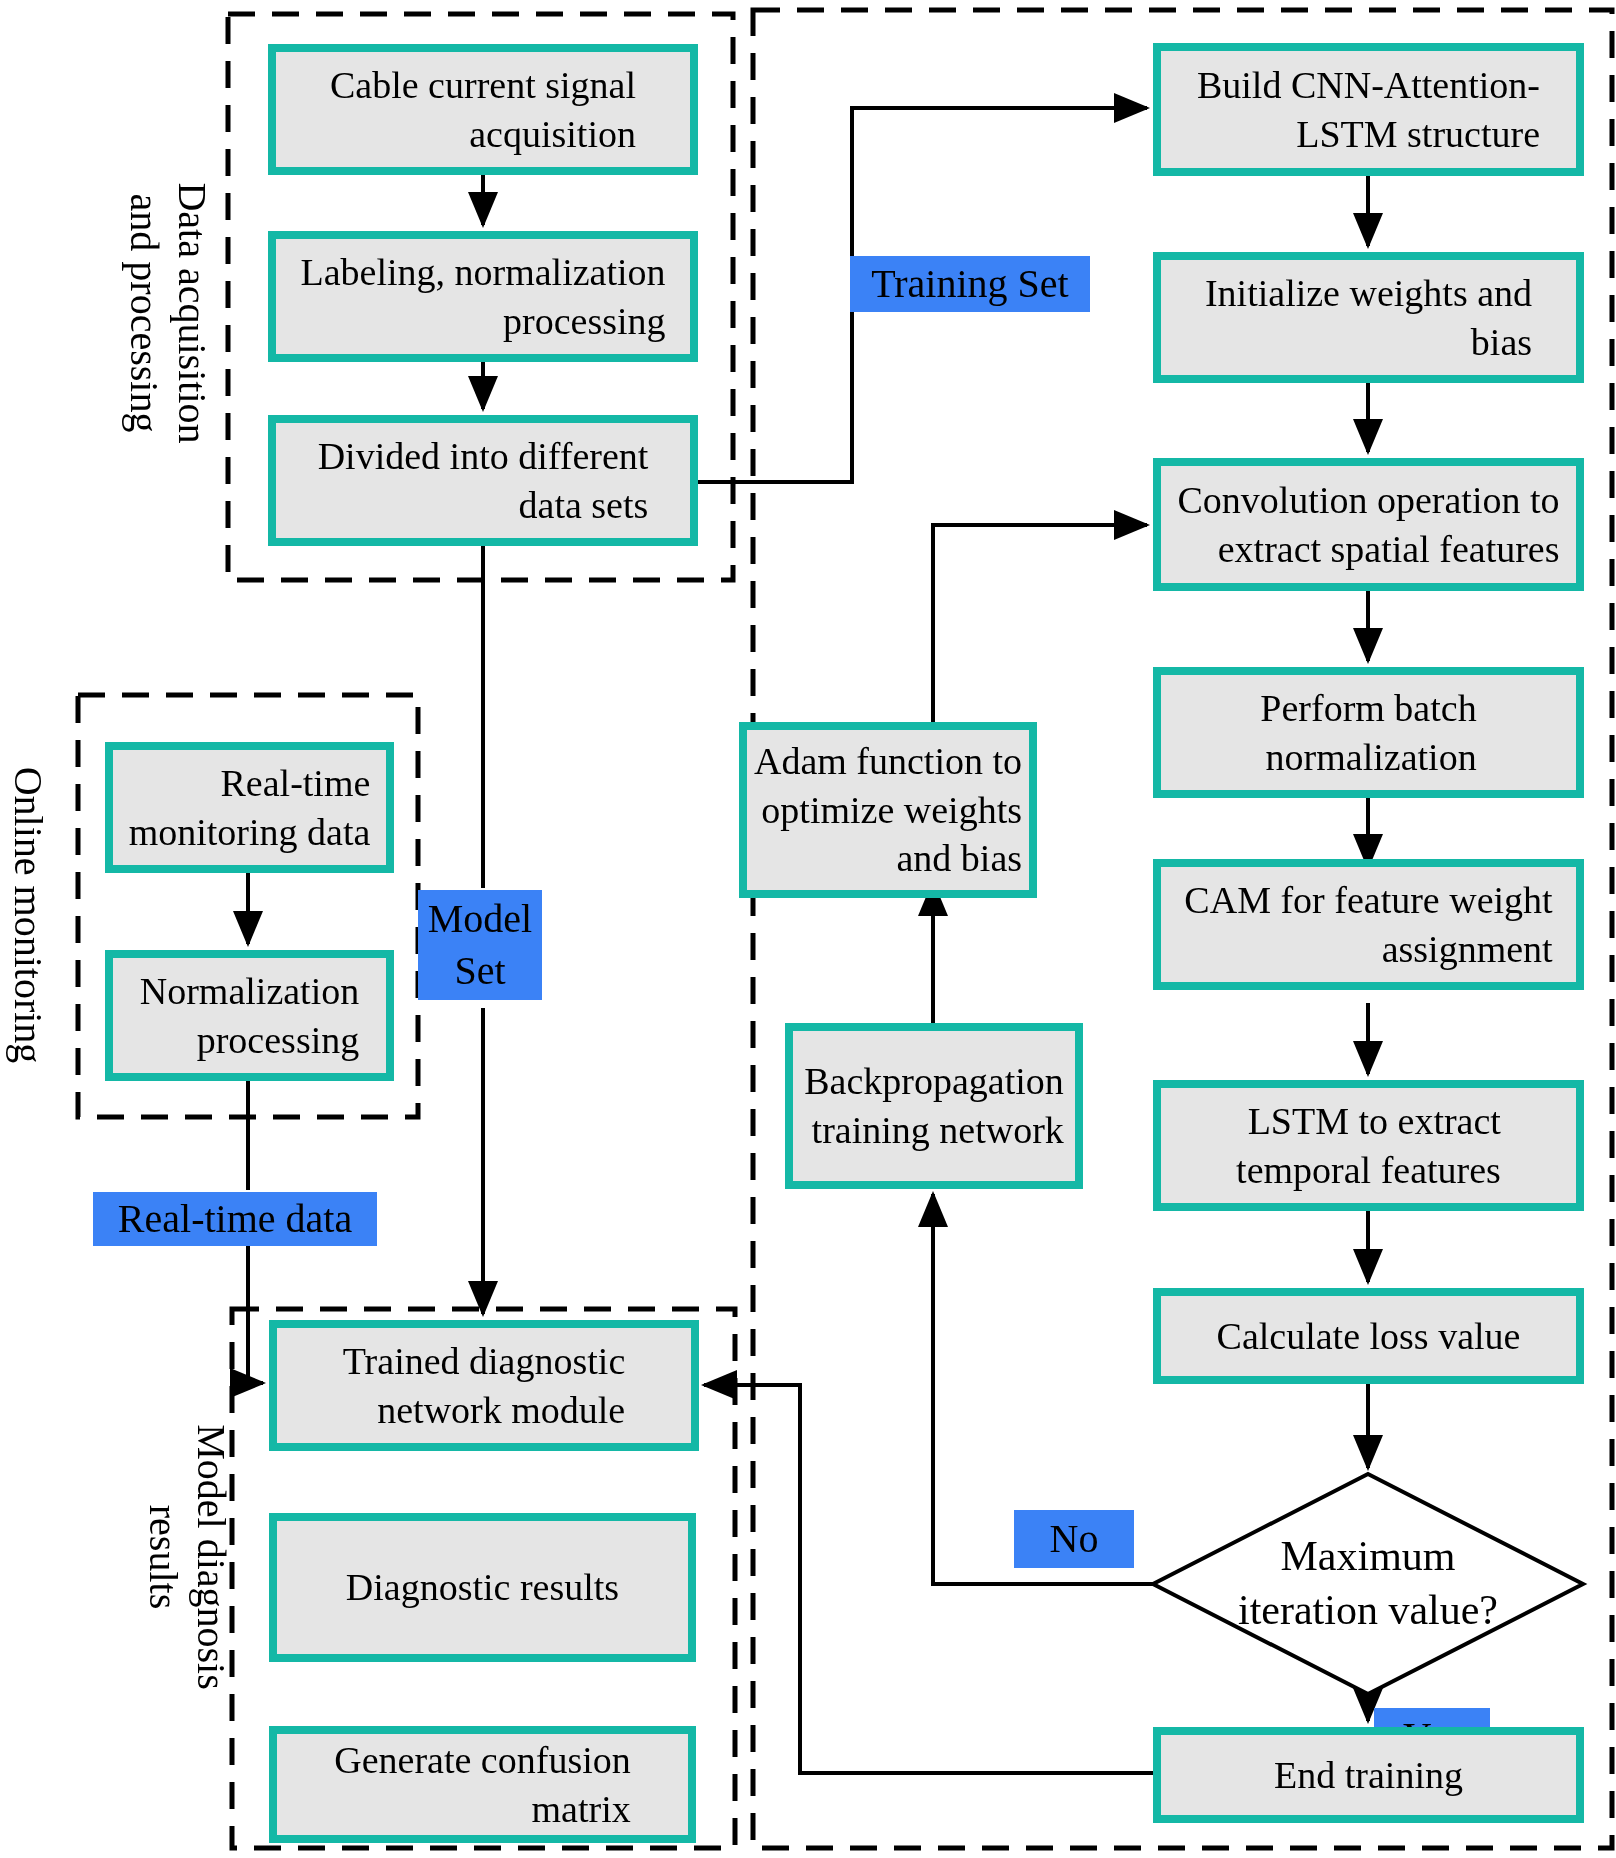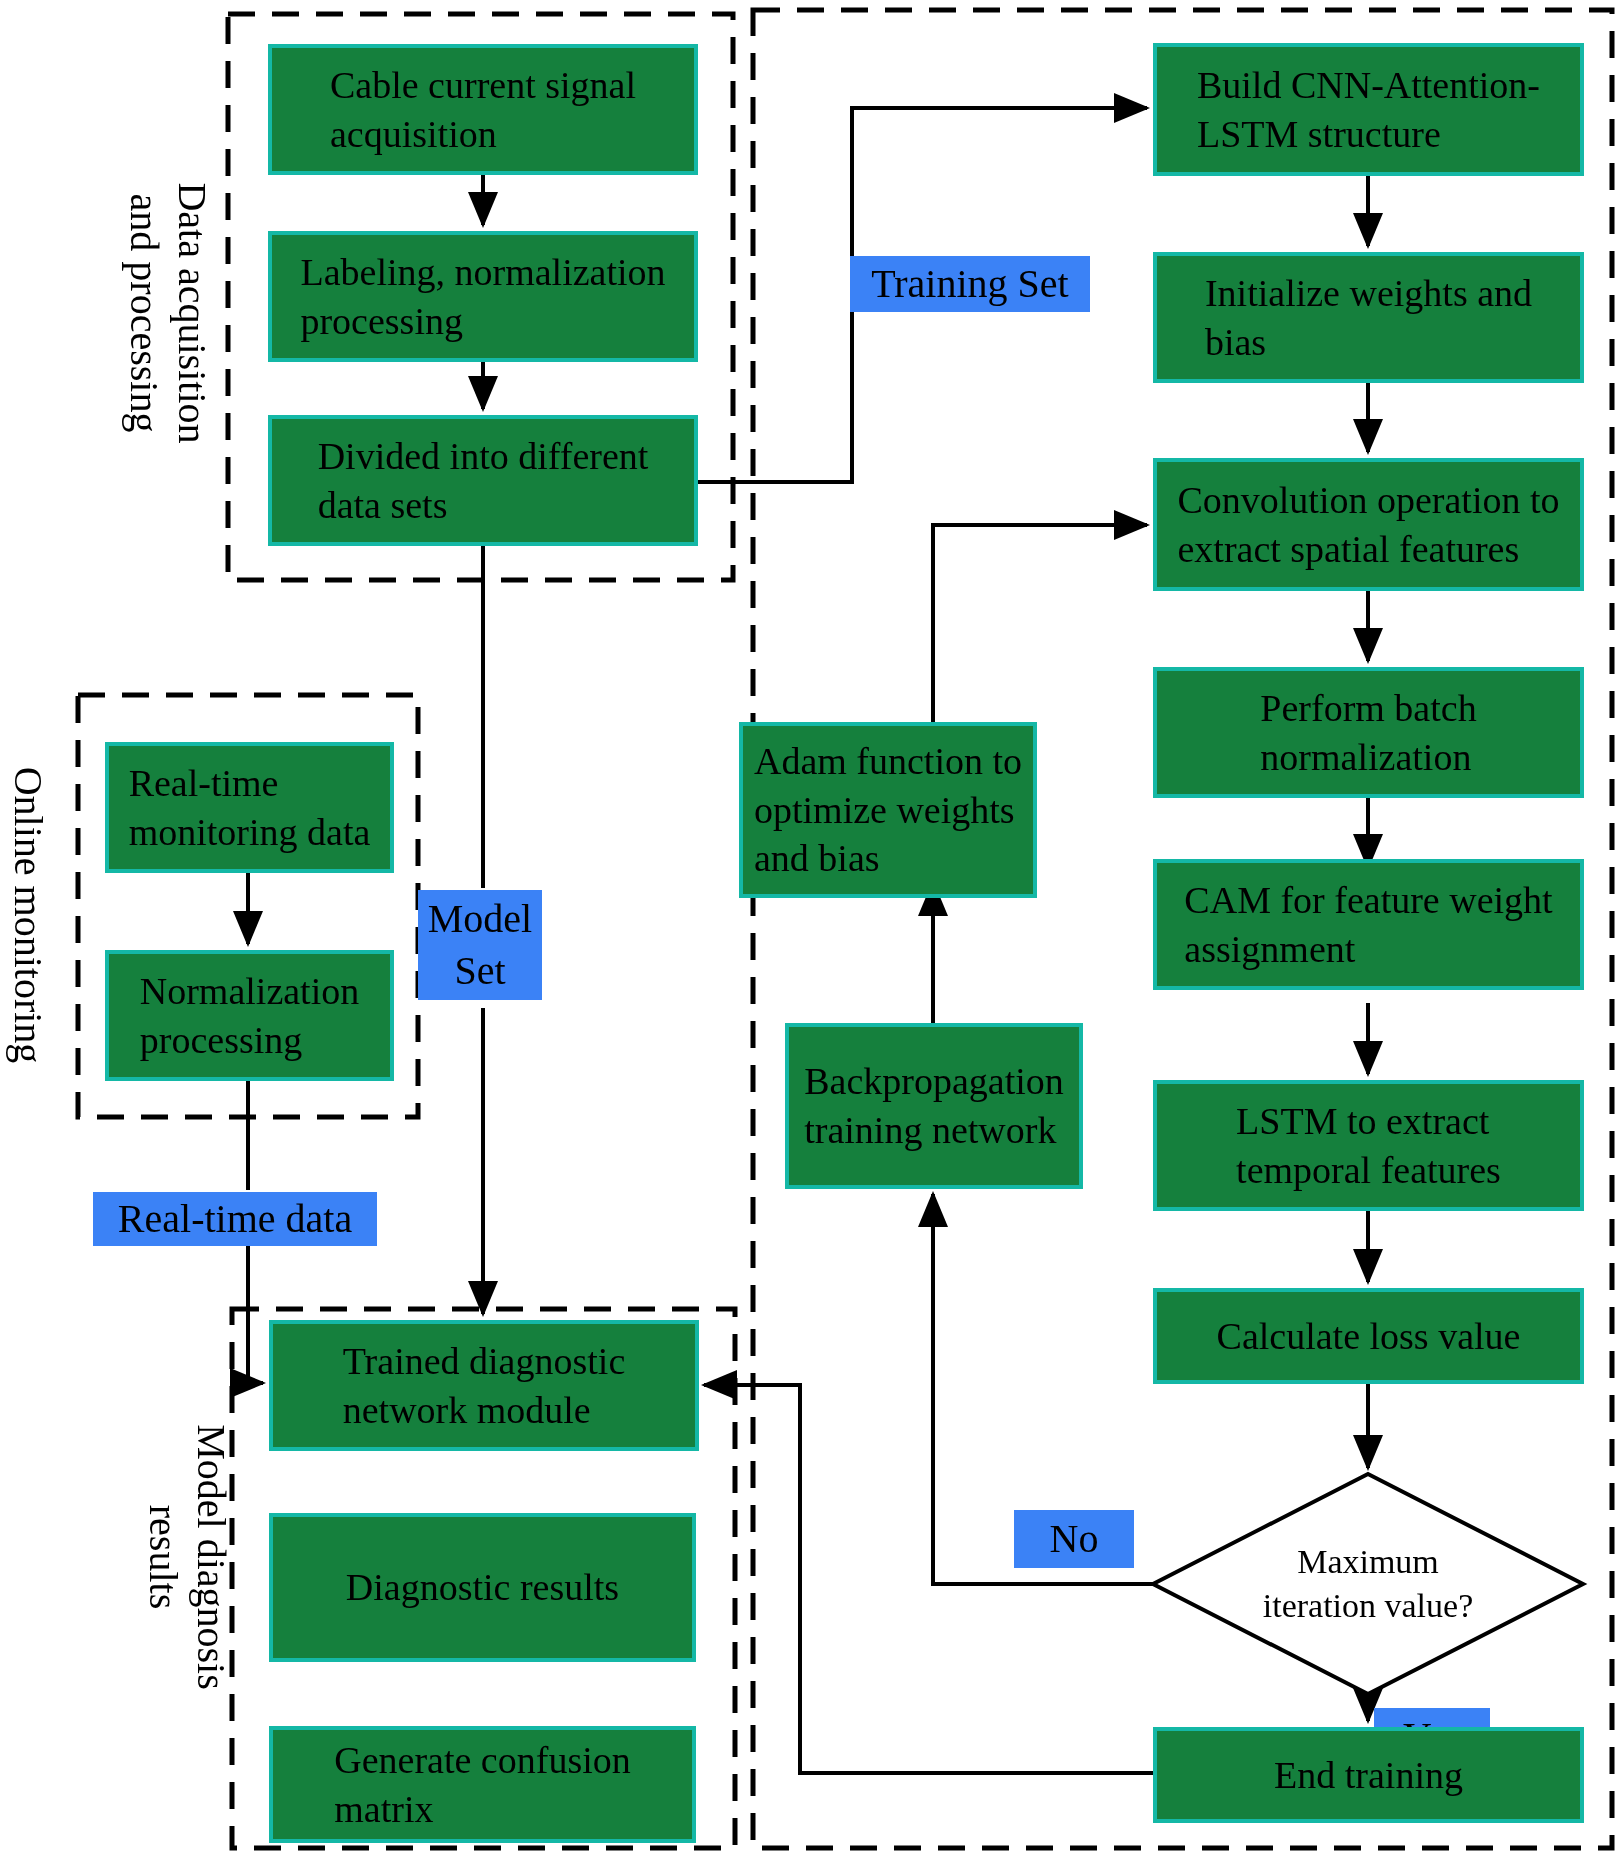--- a/index.html
+++ b/index.html
@@ -8,24 +8,24 @@
     width:1616px;height:1858px;
     background:#ffffff;
     font-family:"Liberation Serif", serif;
     color:#000;
     overflow:hidden;
   }
   #wires{position:absolute;left:0;top:0;z-index:0;}
   .box{
     position:absolute;
     box-sizing:border-box;
-    border:4px solid #14b8a6;
-    background:#15803d;
+    border:8px solid #14b8a6;
+    background:#e5e5e5;
     display:flex;align-items:center;justify-content:center;
-    text-align:left;
+    text-align:right;
     font-size:38px;line-height:1.28;
     white-space:pre-line;
     z-index:2;
   }
   .edge-label{
     position:absolute;
     display:flex;align-items:center;justify-content:center;
     text-align:center;
     font-size:40px;line-height:1.3;
     white-space:pre-line;
@@ -39,21 +39,21 @@
     font-size:40px;line-height:48px;
     white-space:pre-line;
     transform:rotate(90deg);
     transform-origin:center center;
     z-index:1;
   }
   .diamond-label{
     position:absolute;
     display:flex;align-items:center;justify-content:center;
     text-align:center;
-    font-size:34px;line-height:1.28;
+    font-size:42px;line-height:1.28;
     white-space:pre-line;
     z-index:2;
   }
 </style>
 </head>
 <body>
 
 <div id="canvas">
 
   <svg id="wires" width="1616" height="1858" viewBox="0 0 1616 1858">

